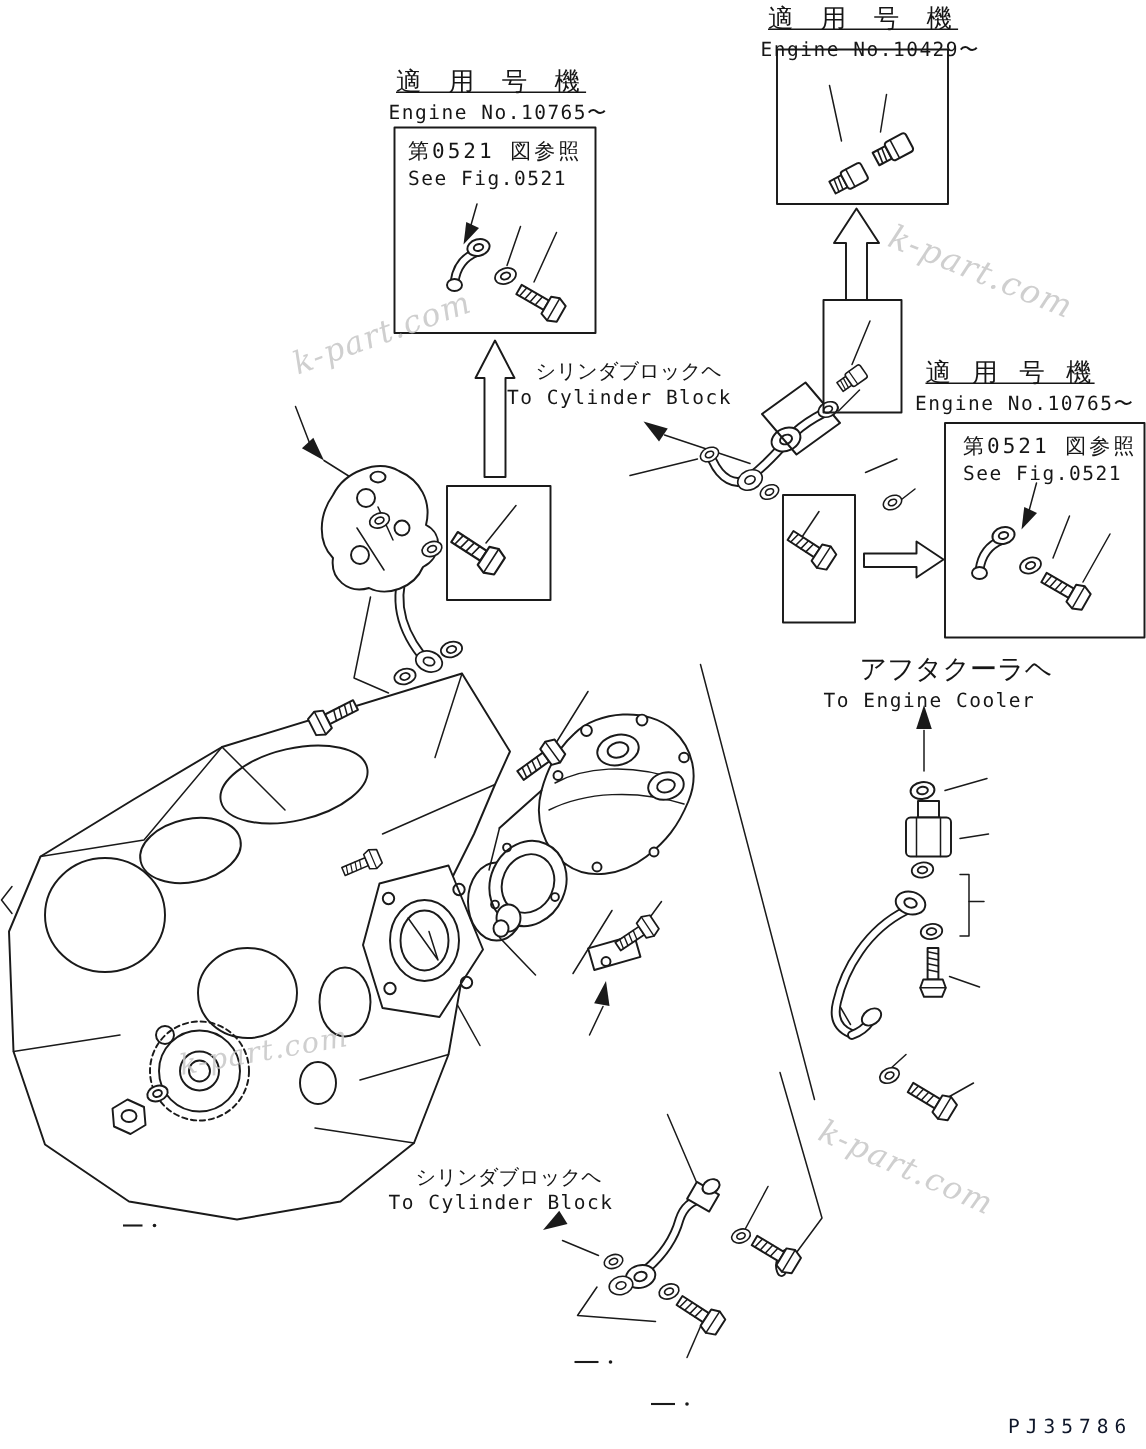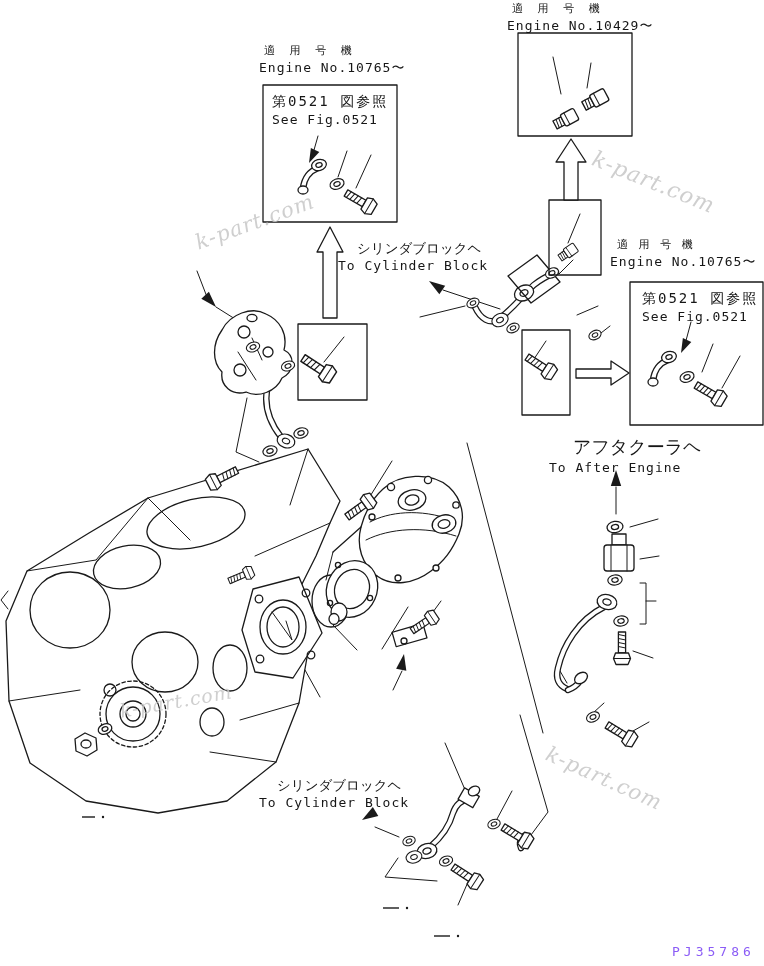--- a/index.html
+++ b/index.html
@@ -1,25 +1,25 @@
 <!DOCTYPE html>
 <html><head>
 <meta charset="utf-8">
 <style>
   html,body{margin:0;padding:0;background:#fff;}
   .stage{position:relative;width:764px;height:966px;background:#ffffff;overflow:hidden;
          font-family:"DejaVu Sans Mono",monospace;}
   .stage svg{position:absolute;left:0;top:0;}
   .lbl{position:absolute;color:#161616;white-space:nowrap;line-height:1.35;}
-  .jp{font-size:11px;letter-spacing:4px;}
+  .jp{font-size:17px;letter-spacing:4px;text-decoration:underline;}
   .jps{font-size:14px;letter-spacing:2px;}
   .en{font-size:13px;letter-spacing:1px;}
   .wm{position:absolute;color:#c7c7c7;opacity:.85;font-size:21px;letter-spacing:1px;
       font-family:"DejaVu Serif",serif;font-style:italic;transform-origin:left top;}
-  .pj{position:absolute;left:672px;top:944px;font-size:13px;letter-spacing:4px;color:#8b5cf6;}
+  .pj{position:absolute;left:672px;top:944px;font-size:13px;letter-spacing:4px;color:#0f172a;}
   
   .ln{fill:none;stroke:#1a1a1a;stroke-width:1.3;stroke-linejoin:round;stroke-linecap:round;}
   .th{fill:none;stroke:#1a1a1a;stroke-width:1;stroke-linejoin:round;stroke-linecap:round;}
   .fw{fill:#fff;stroke:#1a1a1a;stroke-width:1.3;stroke-linejoin:round;}
   .tube{fill:none;stroke:#1a1a1a;stroke-width:6.5;stroke-linecap:round;}
   .tubein{fill:none;stroke:#fff;stroke-width:4;stroke-linecap:round;}
   .dash{stroke:#1a1a1a;stroke-width:1.4;}
 </style>
 </head>
 <body>
@@ -342,21 +342,21 @@
   <div class="en">Engine No.10765〜</div>
 </div>
 
 <div class="lbl" style="left:642px;top:289px">
   <div class="jps">第0521 図参照</div>
   <div class="en">See Fig.0521</div>
 </div>
 
 <div class="lbl" style="left:549px;top:435px">
   <div class="en" style="font-size:18px;letter-spacing:0;margin-left:24px">アフタクーラヘ</div>
-  <div class="en">To After Engine</div>
+  <div class="en">To Engine Cooler</div>
 </div>
 
 
 <div class="lbl" style="left:259px;top:776px">
   <div class="en" style="font-size:13.5px;letter-spacing:0;margin-left:18px">シリンダブロックヘ</div>
   <div class="en">To Cylinder Block</div>
 </div>
 
 <div class="wm" style="left:192px;top:232px;transform:rotate(-20deg)">k-part.com</div>
 <div class="wm" style="left:598px;top:146px;transform:rotate(22deg);font-size:22px">k-part.com</div>

